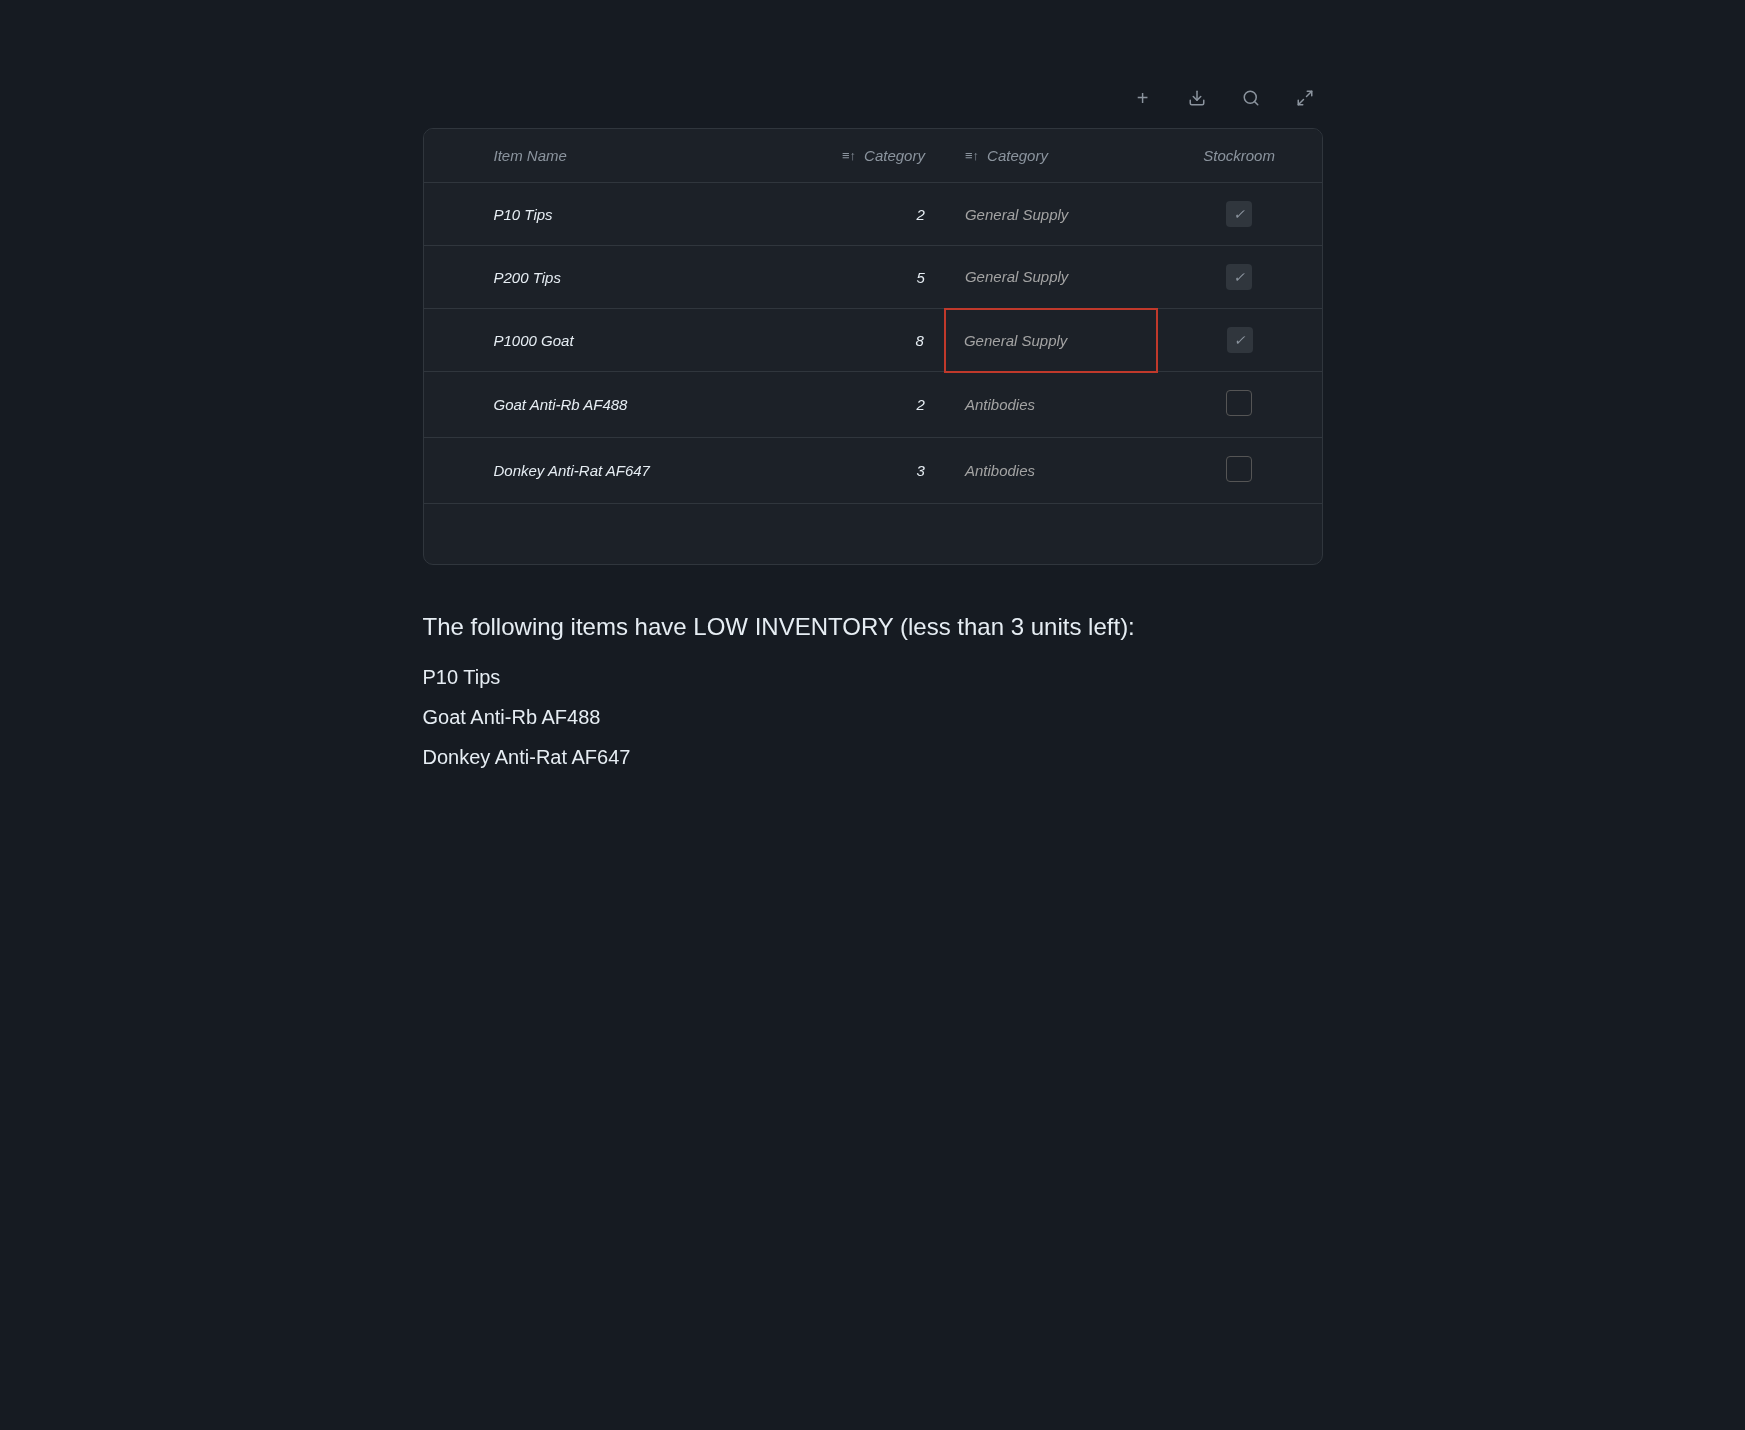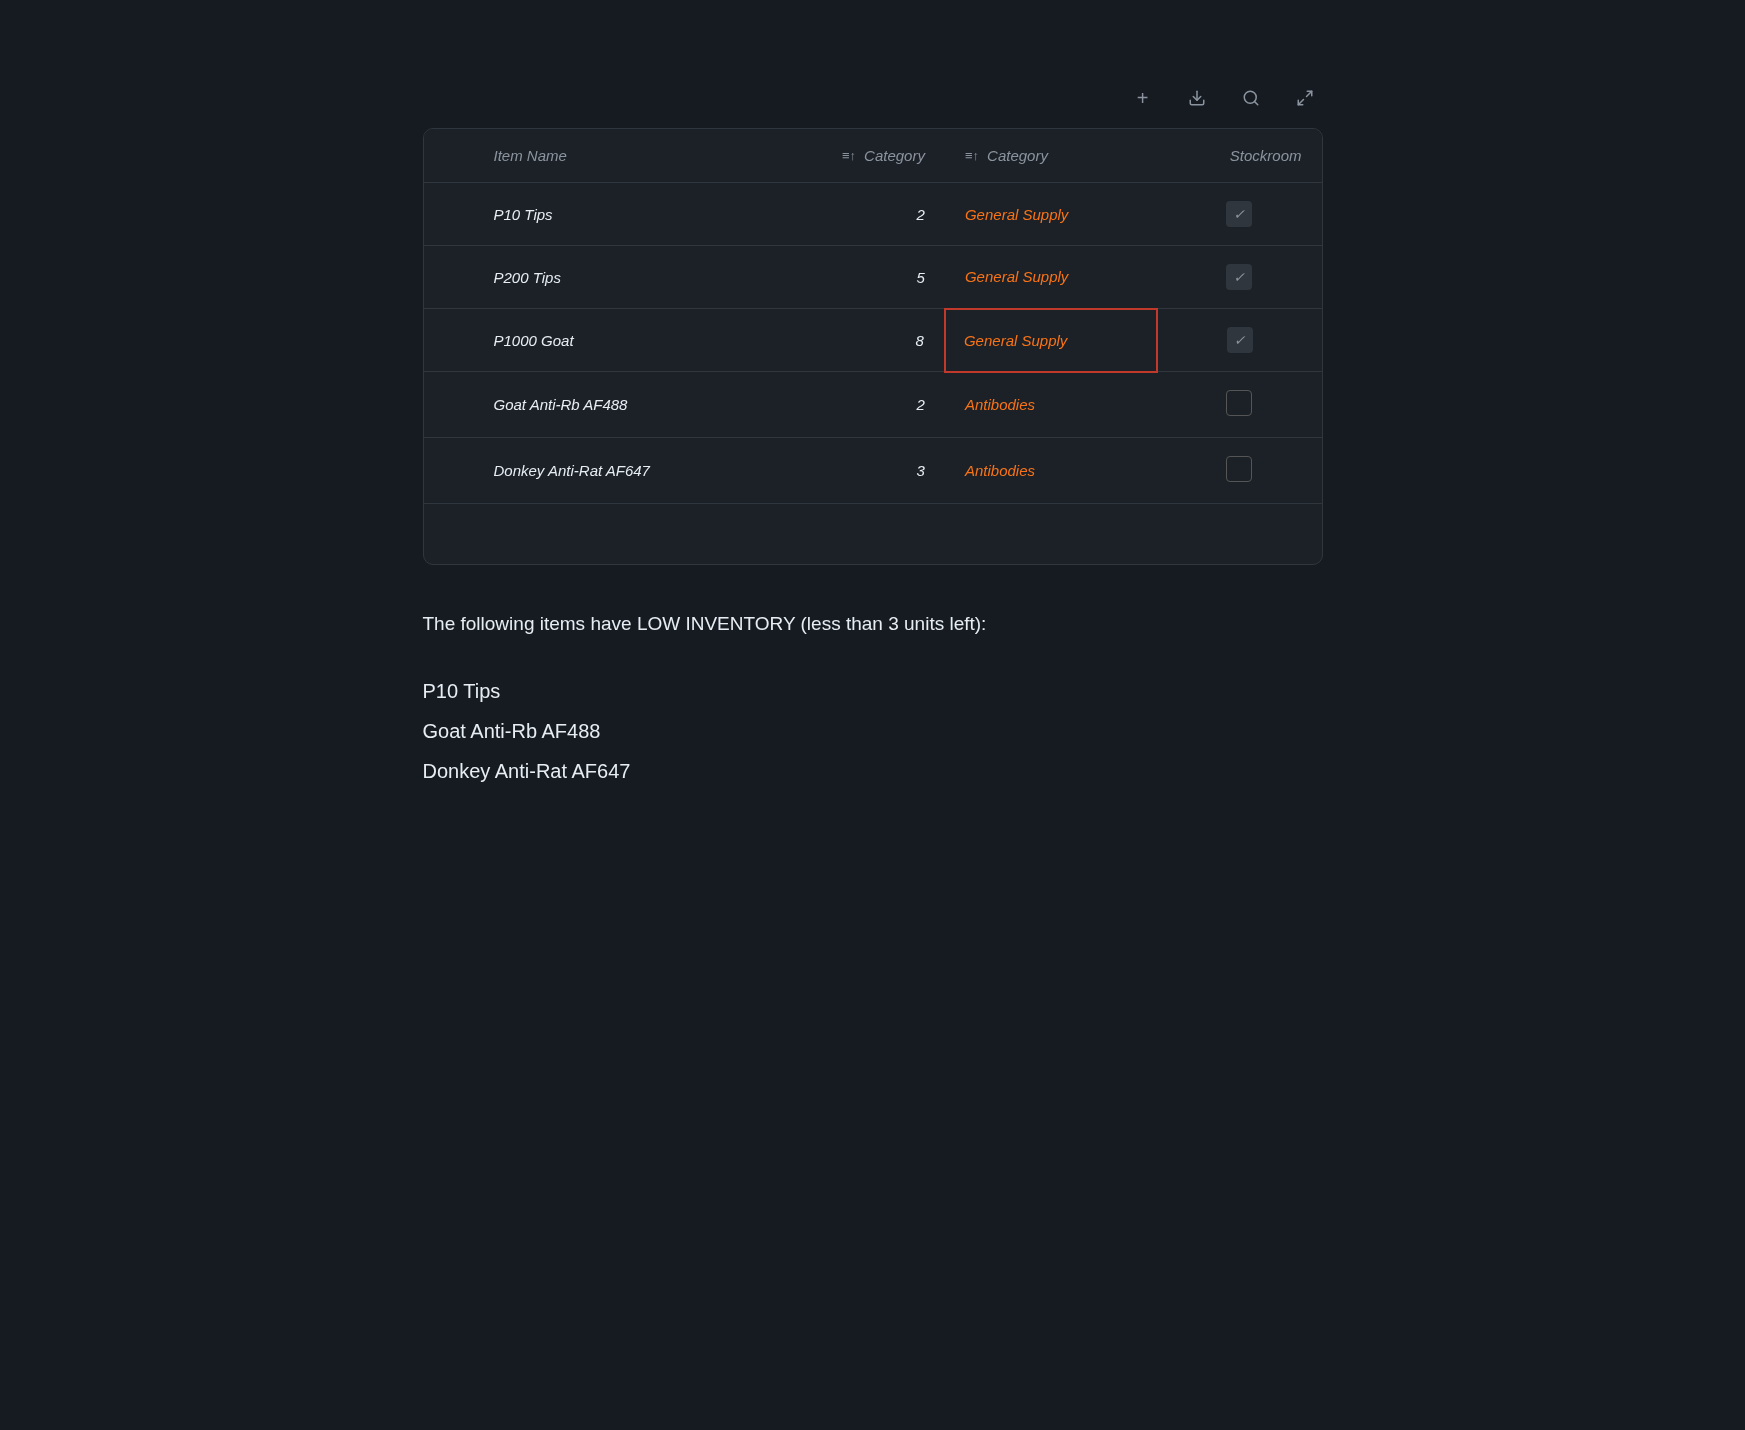--- a/index.html
+++ b/index.html
@@ -74,37 +74,37 @@
       font-weight: 500;
       font-size: 15px;
       background: #1c2128;
     }
 
     th.inventory-col {
       text-align: right;
     }
 
     th.stockroom-col {
-      text-align: right;
+      text-align: center;
     }
 
     td {
       padding: 18px 20px;
       border-top: 1px solid #30363d;
       font-size: 15px;
       color: #e6edf3;
     }
 
     td.inventory-val {
       text-align: right;
       color: #e6edf3;
     }
 
     td.category-val {
-      color: #f97316;
+      color: #a3a3a3;
     }
 
     td.stockroom-val {
       text-align: center;
     }
 
     td.row-num {
       color: #8b949e;
       font-size: 13px;
       width: 50px;
@@ -165,23 +165,23 @@
 
     .low-inventory-section {
       width: 100%;
       max-width: 900px;
       margin-top: 48px;
       color: #e6edf3;
       align-self: flex-start;
     }
 
     .low-inventory-title {
-      font-size: 19px;
+      font-size: 24px;
       font-weight: 400;
-      margin-bottom: 40px;
+      margin-bottom: 20px;
     }
 
     .low-inventory-item {
       font-size: 20px;
       font-weight: 400;
       margin-bottom: 8px;
       line-height: 1.6;
     }
   </style>
 </head>

